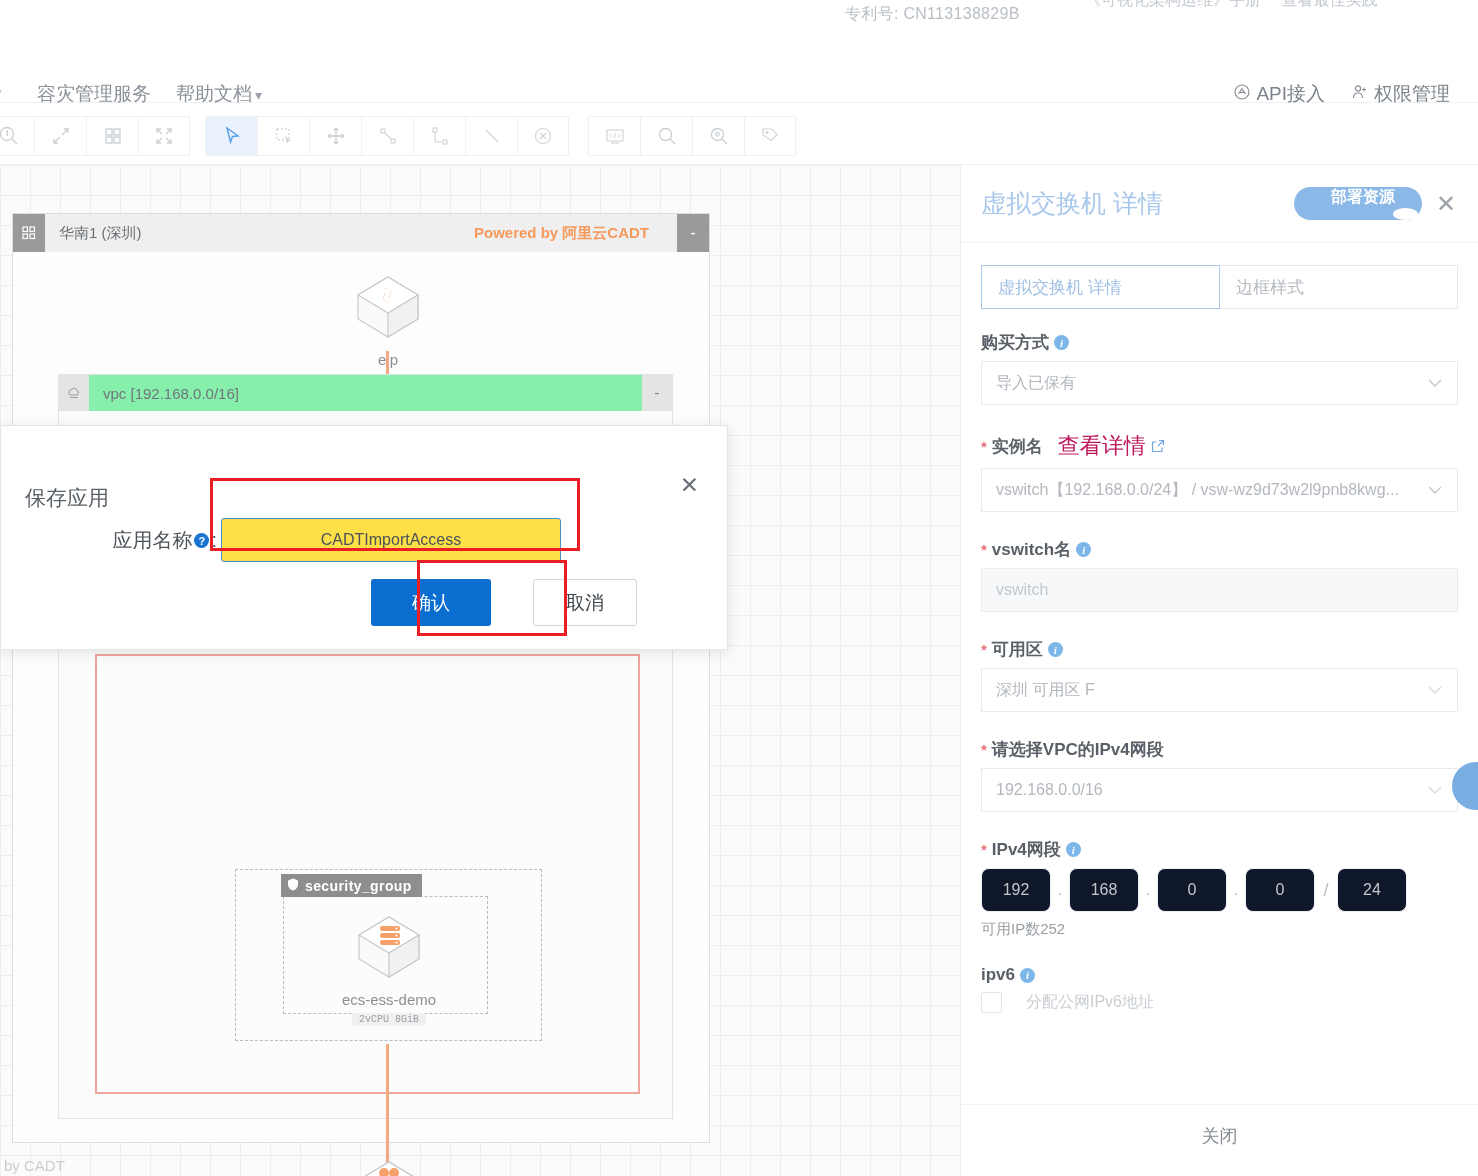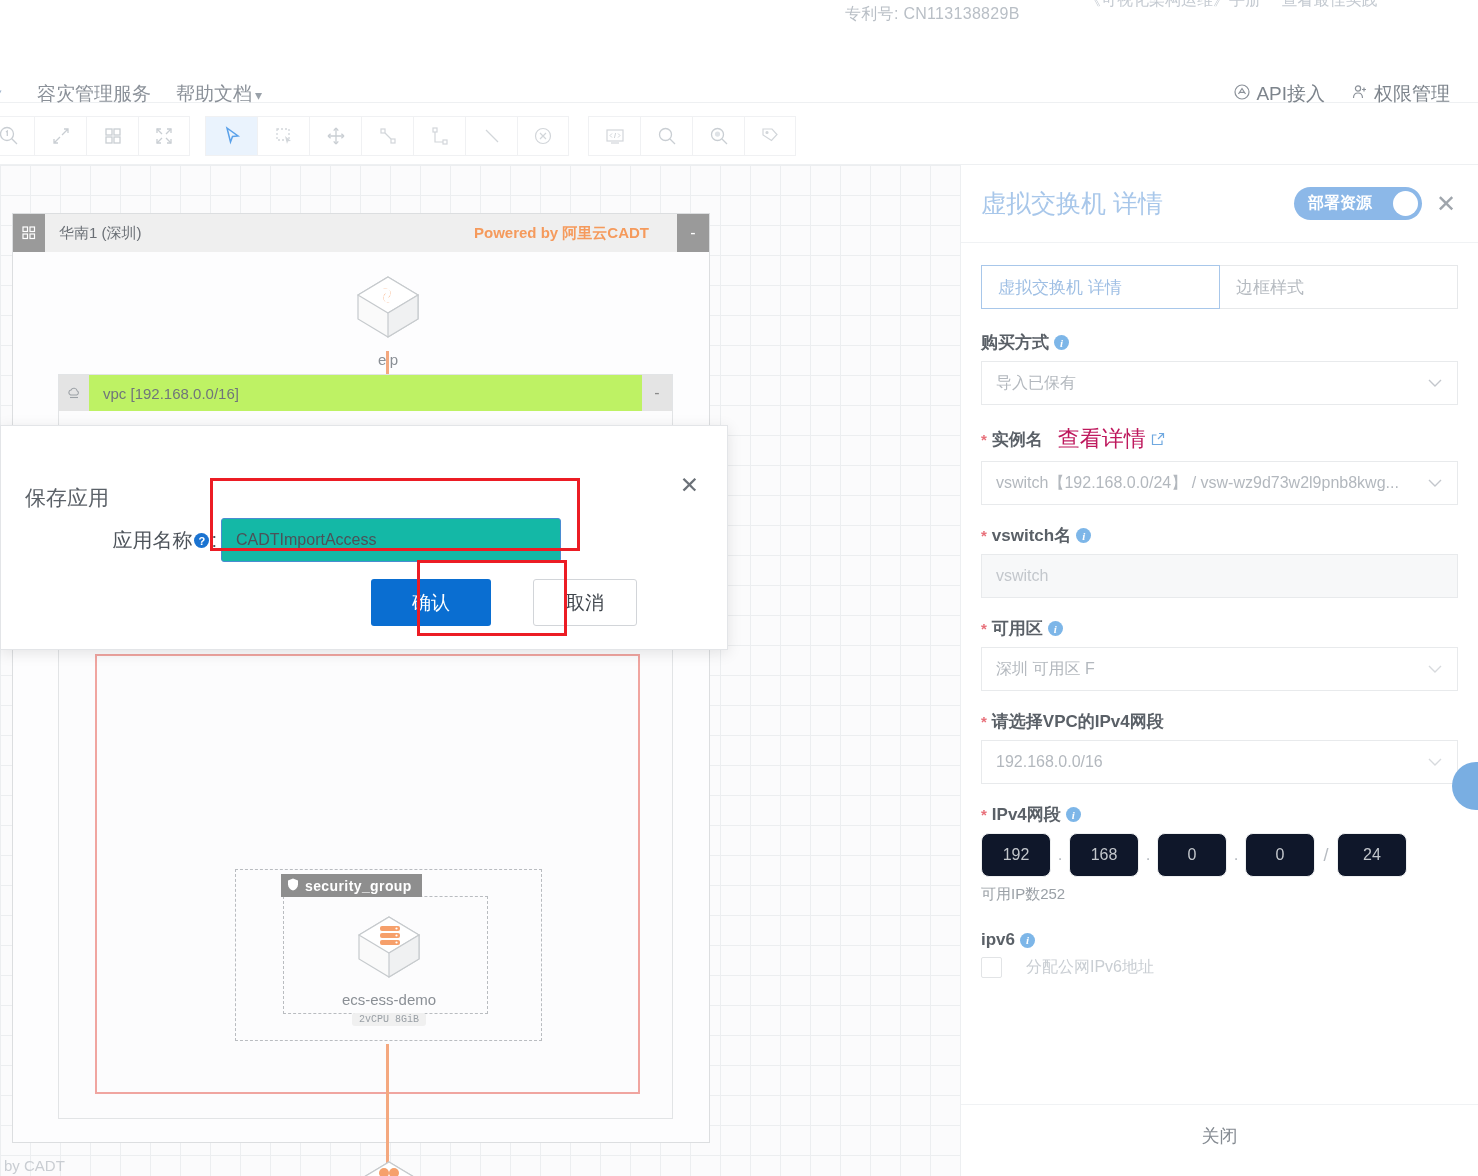--- a/index.html
+++ b/index.html
@@ -124,21 +124,21 @@
     background: #9a9a9a; color: #fff; font-size: 16px;
     display: flex; align-items: center; justify-content: center; cursor: pointer;
   }
 
   .vpc-box {
     position: absolute; left: 45px; top: 160px; width: 615px; height: 745px;
     border: 1px solid #e2e4e6; background: #fcfcfd;
   }
   .vpc-head {
     position: absolute; left: 0; top: 0; width: 100%; height: 36px;
-    background: #bef264; display: flex; align-items: center;
+    background: #86efac; display: flex; align-items: center;
   }
   .vpc-icon {
     width: 30px; height: 36px; background: #e4e4e4;
     display: flex; align-items: center; justify-content: center;
   }
   .vpc-title { margin-left: 14px; font-size: 15px; color: #70757b; }
   .collapse-btn.small { width: 30px; height: 36px; background: #e4e4e4; color: #8a8a8a; }
 
   .vswitch-box {
     position: absolute; left: 82px; top: 440px; width: 545px; height: 440px;
@@ -201,22 +201,23 @@
   }
   .q-mark {
     display: inline-flex; align-items: center; justify-content: center;
     width: 15px; height: 15px; border-radius: 50%;
     background: #1a73d1; color: #fff; font-size: 11px; font-weight: bold;
     margin: 0 2px; vertical-align: 2px;
   }
   .modal-input {
     width: 340px; height: 44px; border: 1px solid #4a8cd1;
     border-radius: 3px; padding: 0 14px; font-size: 16px; color: #4c5158;
-    outline: none; background: #14b8a6;
+    outline: none; background: #fde047;
     font-family: "Liberation Sans", sans-serif;
+    text-align: center;
   }
   .hl-input {
     position: absolute; left: 210px; top: 478px;
     width: 370px; height: 73px; border: 3px solid #ec1c24; pointer-events: none;
   }
   .modal-actions {
     position: absolute; right: 90px; top: 153px;
     display: flex; gap: 42px;
   }
   .btn-confirm {
@@ -243,40 +244,40 @@
   .panel-head {
     position: absolute; left: 0; top: 0; width: 100%; height: 78px;
     display: flex; align-items: center; border-bottom: 1px solid #f0f2f4;
   }
   .panel-title {
     margin-left: 20px; font-size: 25px; color: #a8c7ea; white-space: nowrap;
   }
   .deploy-toggle {
     margin-left: auto; margin-right: 14px;
     width: 128px; height: 33px; border-radius: 17px; background: #8cb8e8;
-    display: flex; align-items: center; padding: 12px 4px; cursor: pointer;
+    display: flex; align-items: center; padding: 0 4px; cursor: pointer; flex-direction: column;
   }
   .deploy-toggle .lbl { color: #fff; font-size: 16px; margin-left: 10px; font-weight: bold; }
   .deploy-toggle .knob { width: 25px; height: 25px; border-radius: 50%; background: #fff; margin-left: auto; }
   .panel-close {
     margin-right: 22px; font-size: 24px; color: #9fa5ac; cursor: pointer; line-height: 1;
   }
 
   .panel-body { position: absolute; left: 0; top: 78px; width: 100%; padding: 22px 20px 0 20px; }
 
   .tabs { display: flex; width: 100%; height: 44px; margin-bottom: 22px; }
   .tab {
     flex: 1; display: flex; align-items: center; padding-left: 16px;
     border: 1px solid #e6e8ea; font-size: 17px; color: #9fbfe4;
     cursor: pointer; background: #fff;
   }
   .tab + .tab { border-left: none; color: #b6bbc1; }
   .tab.active { border-color: #a8c7ea; }
 
-  .field { margin-bottom: 19px; }
+  .field { margin-bottom: 26px; }
   .field-label {
     font-size: 17px; color: #5a6067; font-weight: bold;
     margin-bottom: 7px; display: flex; align-items: center; gap: 5px;
   }
   .req { color: #e8707a; font-size: 15px; }
   .info-i {
     display: inline-flex; align-items: center; justify-content: center;
     width: 15px; height: 15px; border-radius: 50%;
     background: #7db6e8; color: #fff; font-size: 11px; font-weight: bold;
     font-style: italic; font-family: "Liberation Serif", serif;

